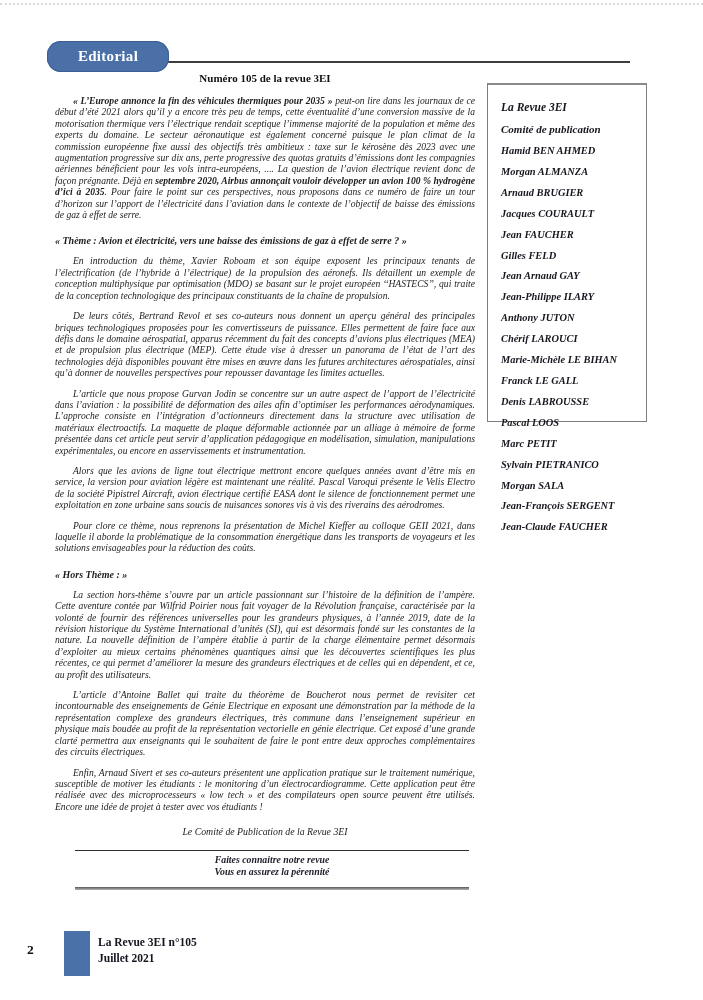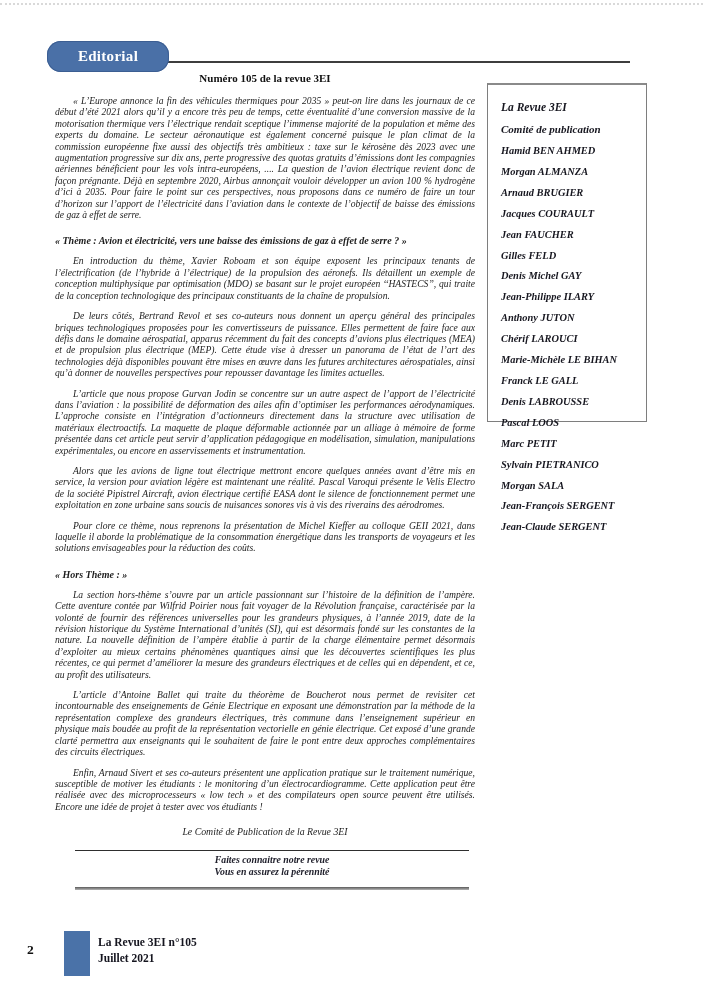--- a/index.html
+++ b/index.html
@@ -30,21 +30,21 @@
     position:absolute; left:55px; top:72px; width:420px;
   }
   .doc-title {
     text-align:center; font-weight:bold; font-size:11px; margin-bottom:11px;
     color:#111;
   }
   .para {
     font-style:italic; font-size:9.6px; line-height:1.19;
     text-align:justify; text-indent:18px; margin:0 0 9px 0;
   }
-  .para b { font-weight:normal;margin-top:36px; }
+  .para b { font-weight:bold;margin-top:36px; }
   .subheading {
     font-style:italic; font-weight:bold; font-size:10px;
     margin:15px 0 9px 0; text-align:left;
   }
   .signature {
     text-align:center; font-style:italic; font-size:9.8px;
     margin:14px 0 13px 0;
   }
   .notice-box {
     margin:0 6px 0 20px; border-top:1.5px solid #2e2e2e; padding:3px 0 4px 0;
@@ -125,33 +125,33 @@
 <div class="sidebar">
   <div class="sidebar-title">La Revue 3EI</div>
   <div class="sidebar-subtitle">Comité de publication</div>
   <div>
       <div class="member">Hamid BEN AHMED</div>
       <div class="member">Morgan ALMANZA</div>
       <div class="member">Arnaud BRUGIER</div>
       <div class="member">Jacques COURAULT</div>
       <div class="member">Jean FAUCHER</div>
       <div class="member">Gilles FELD</div>
-      <div class="member">Denis Michel GAY</div>
+      <div class="member">Jean Arnaud GAY</div>
       <div class="member">Jean-Philippe ILARY</div>
       <div class="member">Anthony JUTON</div>
       <div class="member">Chérif LAROUCI</div>
       <div class="member">Marie-Michèle LE BIHAN</div>
       <div class="member">Franck LE GALL</div>
       <div class="member">Denis LABROUSSE</div>
       <div class="member">Pascal LOOS</div>
       <div class="member">Marc PETIT</div>
       <div class="member">Sylvain PIETRANICO</div>
       <div class="member">Morgan SALA</div>
       <div class="member">Jean-François SERGENT</div>
-      <div class="member">Jean-Claude SERGENT</div>
+      <div class="member">Jean-Claude FAUCHER</div>
     </div>
 </div>
 
 <div class="page-number">2</div>
 <div class="footer-rect"></div>
 <div class="footer-text">
   <div>La Revue 3EI n°105</div>
   <div>Juillet 2021</div>
 </div>
 

